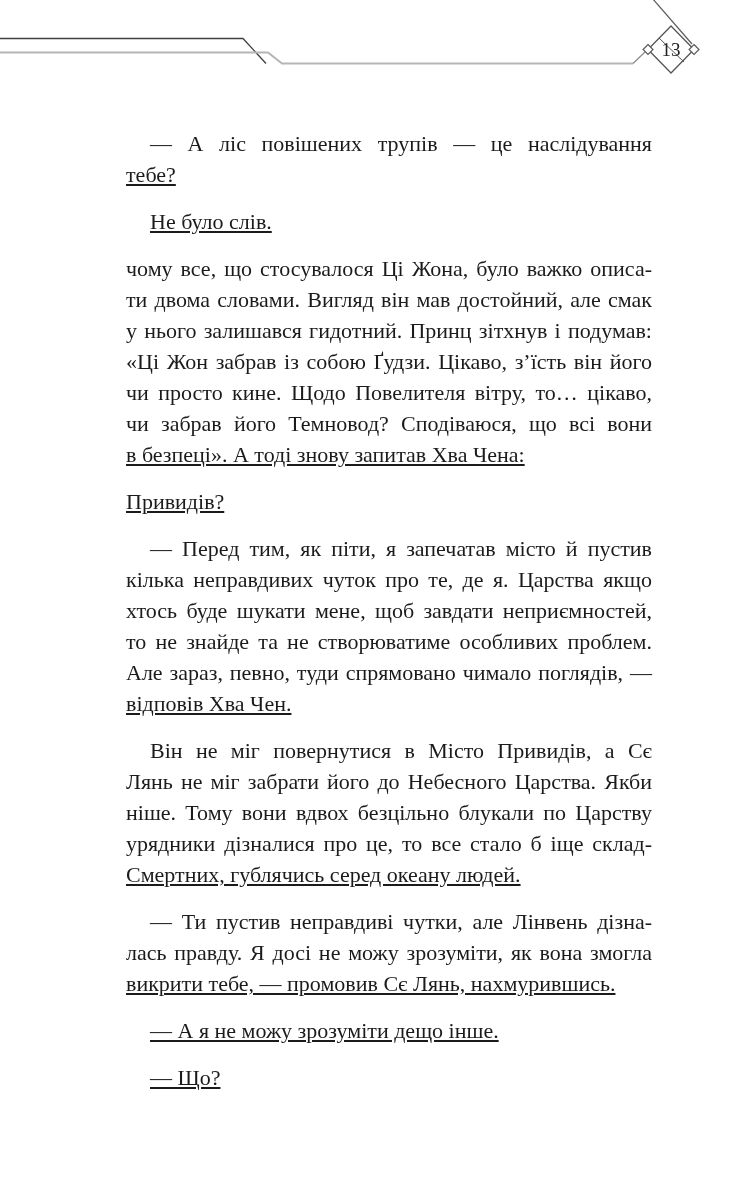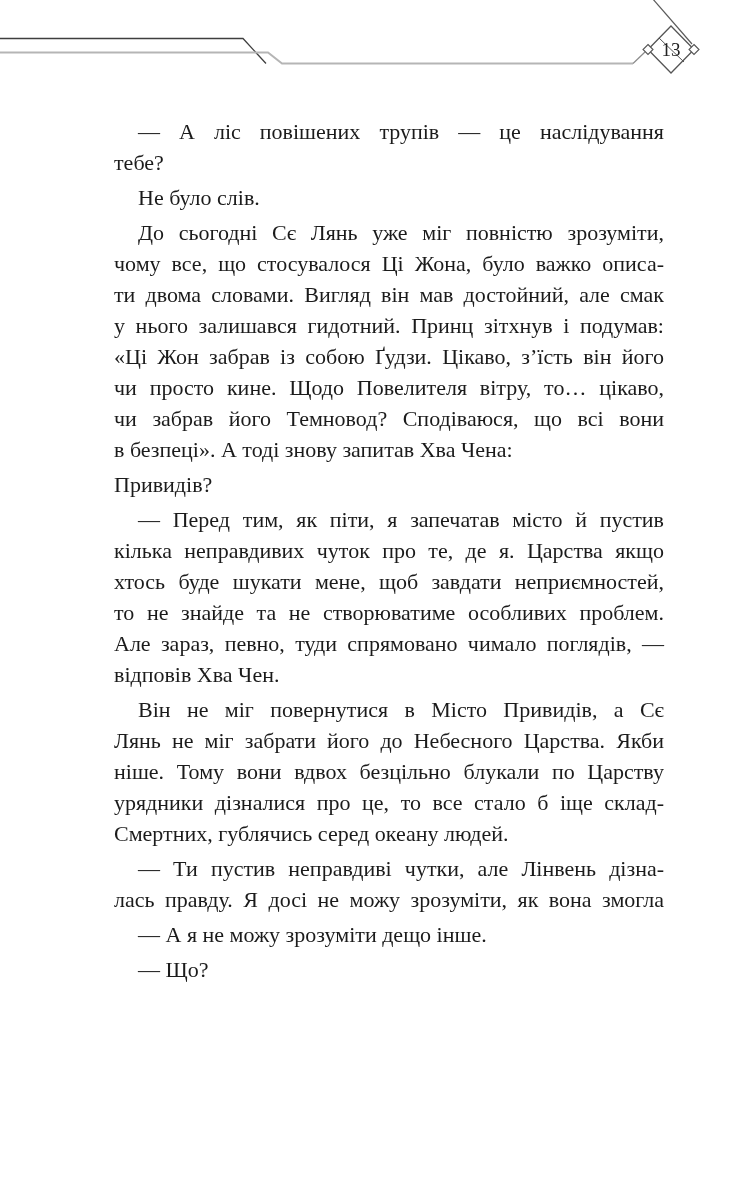--- a/index.html
+++ b/index.html
@@ -27,30 +27,31 @@
   }
   .text-block {
     position: absolute;
     left: 110px;
     top: 112px;
     width: 558px;
     font-size: 22px;
     line-height: 31px;
     color: #1b1b1b;
   }
-  .para { margin: 4px; }
+  .para { margin: 16px; }
   .line {
     text-align: justify;
     text-align-last: justify;
     white-space: nowrap;
   }
   .line.first { padding-left: 24px; }
   .line.last {
     text-align-last: left;
     white-space: normal;
+    text-decoration: underline;
   }
 </style>
 </head>
 <body>
 
 <div class="page">
 
   <svg class="header-deco" width="756" height="110" viewBox="0 0 756 110">
 
     <polyline points="0,38.5 243,38.5 266,63.5" fill="none" stroke="#3f3f3f" stroke-width="1.3"></polyline>
@@ -73,21 +74,20 @@
 
   <div class="text-block">
       <div class="para">
         <div class="line first">— А ліс повішених трупів — це наслідування</div>
         <div class="line last">тебе?</div>
       </div>
       <div class="para">
         <div class="line first last">Не було слів.</div>
       </div>
       <div class="para">
-        <div class="line first">До сьогодні Сє Лянь уже міг повністю зрозуміти,</div>
         <div class="line">чому все, що стосувалося Ці Жона, було важко описа-</div>
         <div class="line">ти двома словами. Вигляд він мав достойний, але смак</div>
         <div class="line">у нього залишався гидотний. Принц зітхнув і подумав:</div>
         <div class="line">«Ці Жон забрав із собою Ґудзи. Цікаво, з’їсть він його</div>
         <div class="line">чи просто кине. Щодо Повелителя вітру, то… цікаво,</div>
         <div class="line">чи забрав його Темновод? Сподіваюся, що всі вони</div>
         <div class="line last">в безпеці». А тоді знову запитав Хва Чена:</div>
       </div>
       <div class="para">
         <div class="line last">Привидів?</div>
@@ -103,20 +103,21 @@
       <div class="para">
         <div class="line first">Він не міг повернутися в Місто Привидів, а Сє</div>
         <div class="line">Лянь не міг забрати його до Небесного Царства. Якби</div>
         <div class="line">ніше. Тому вони вдвох безцільно блукали по Царству</div>
         <div class="line">урядники дізналися про це, то все стало б іще склад-</div>
         <div class="line last">Смертних, гублячись серед океану людей.</div>
       </div>
       <div class="para">
         <div class="line first">— Ти пустив неправдиві чутки, але Лінвень дізна-</div>
         <div class="line">лась правду. Я досі не можу зрозуміти, як вона змогла</div>
+        <div class="line last">викрити тебе, — промовив Сє Лянь, нахмурившись.</div>
       </div>
       <div class="para">
         <div class="line first last">— А я не можу зрозуміти дещо інше.</div>
       </div>
       <div class="para">
         <div class="line first last">— Що?</div>
       </div>
     </div>
 
 </div>

